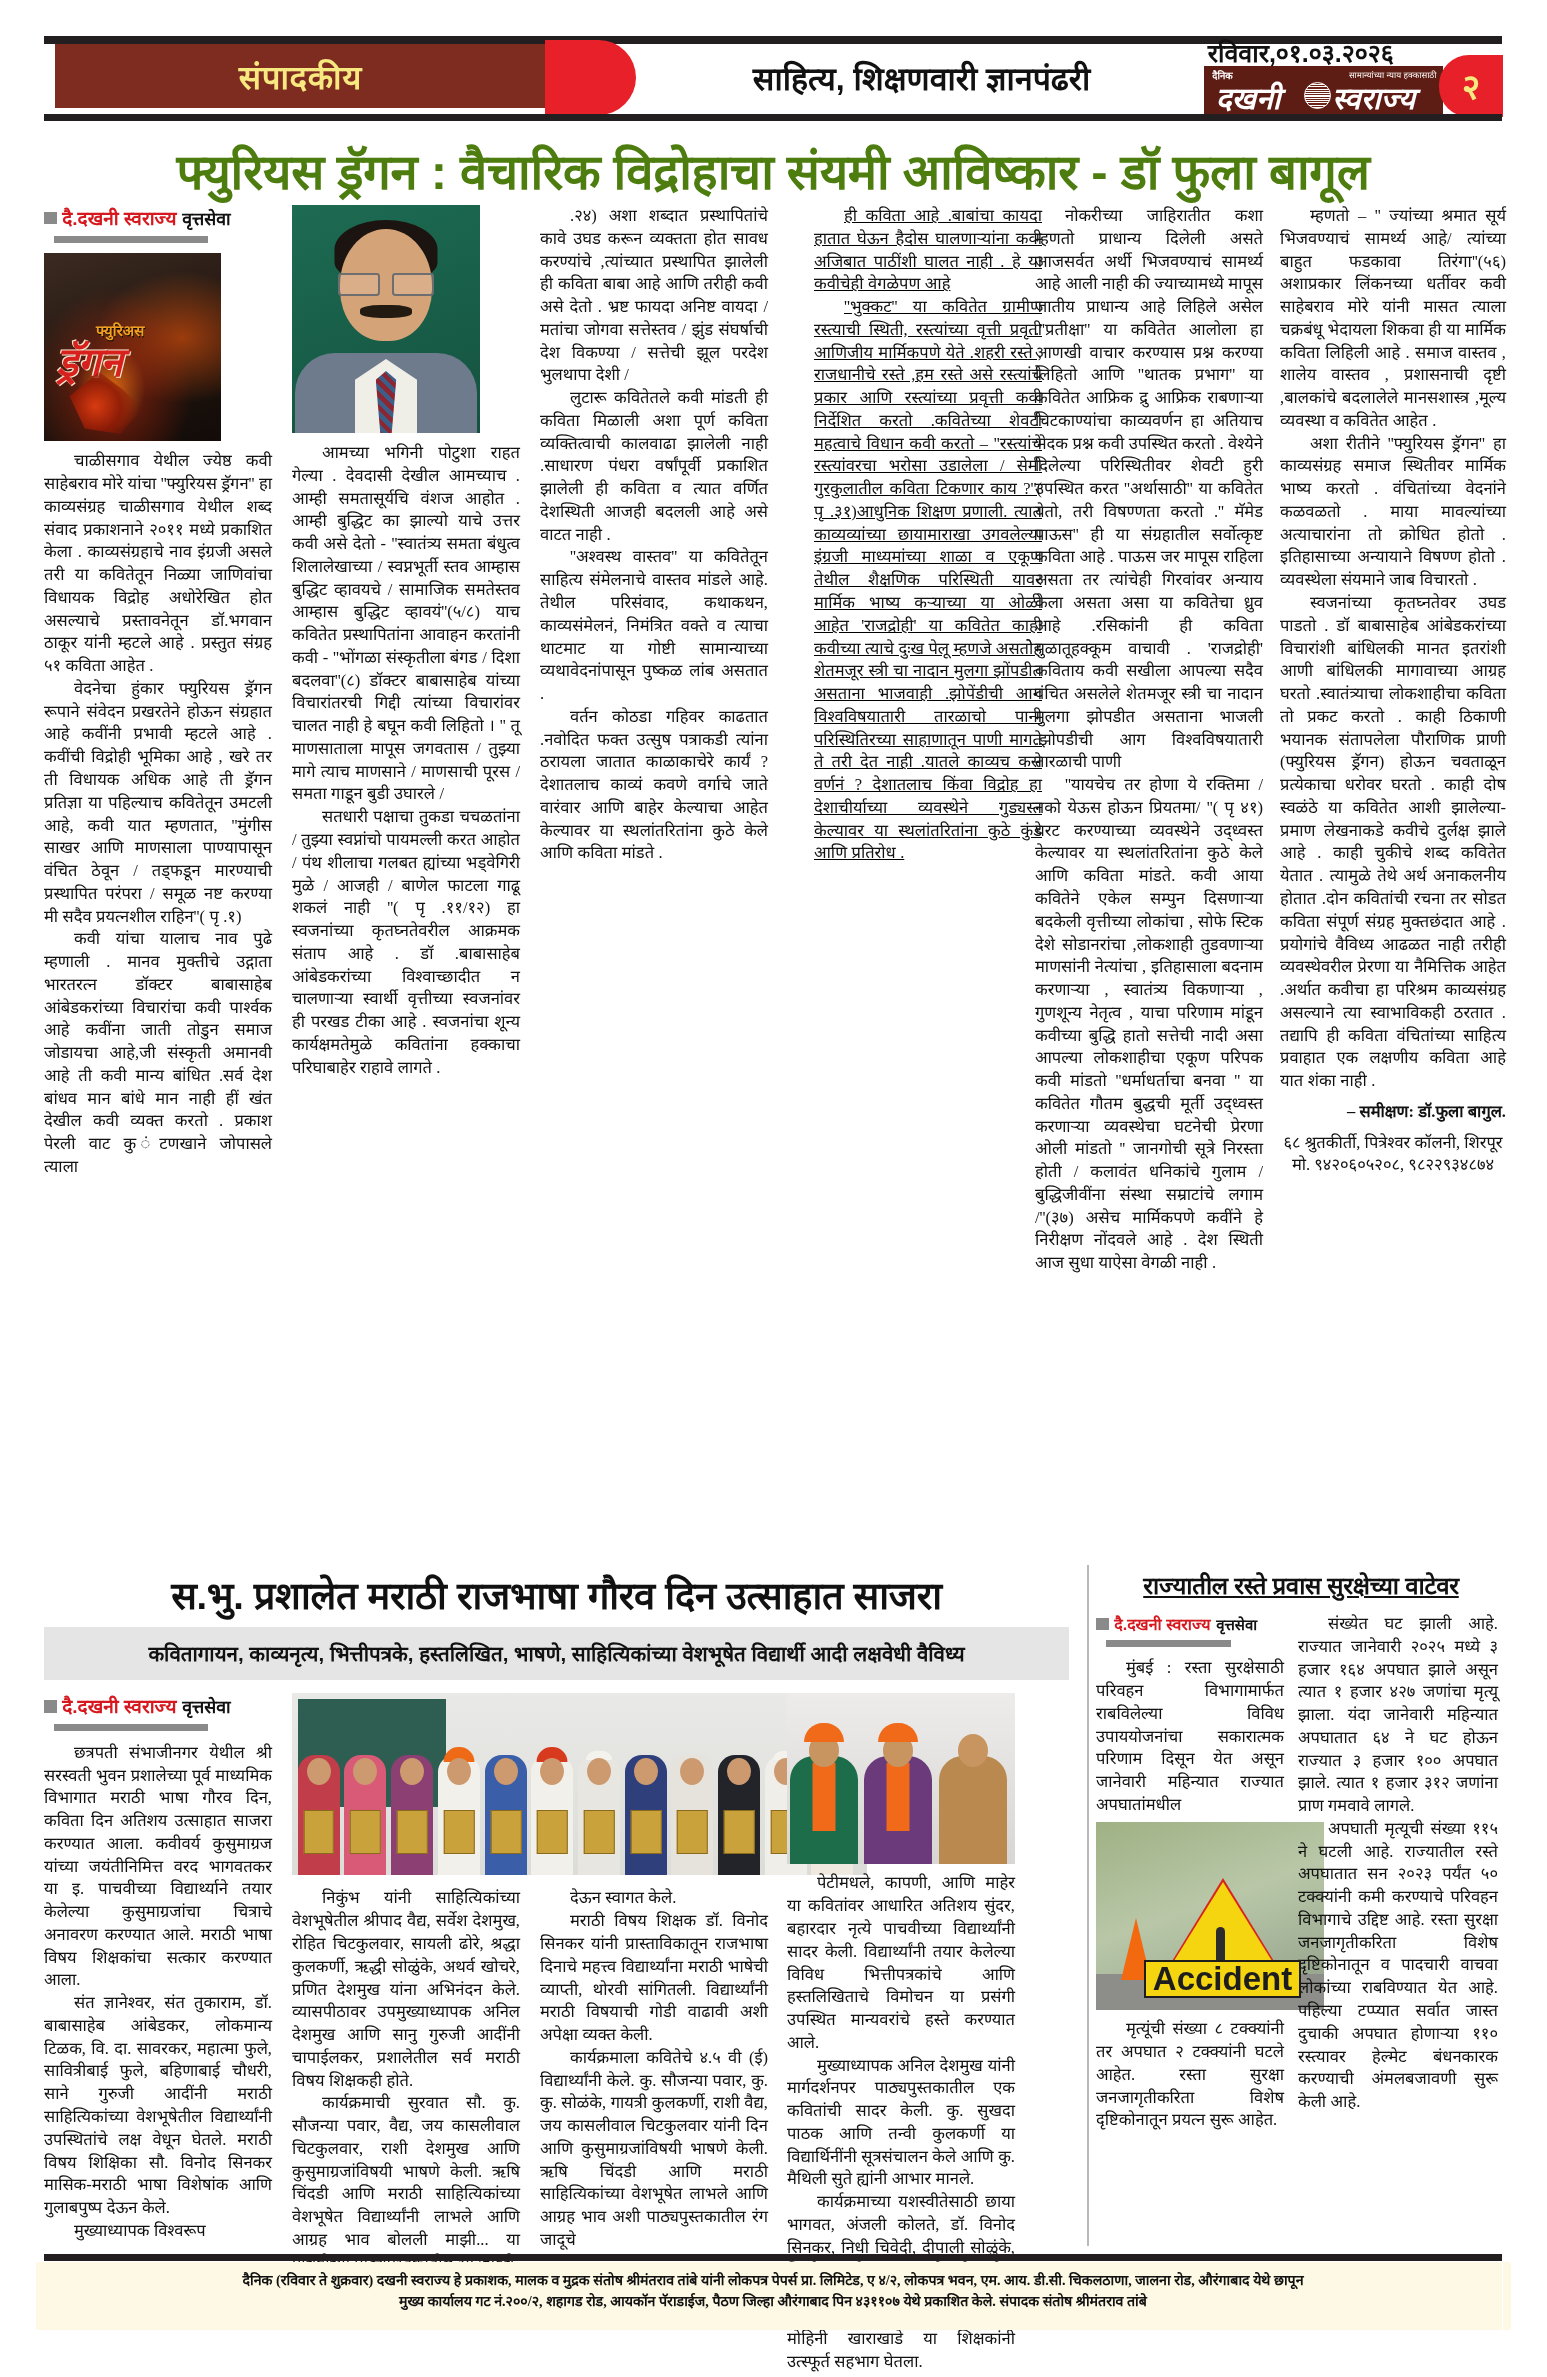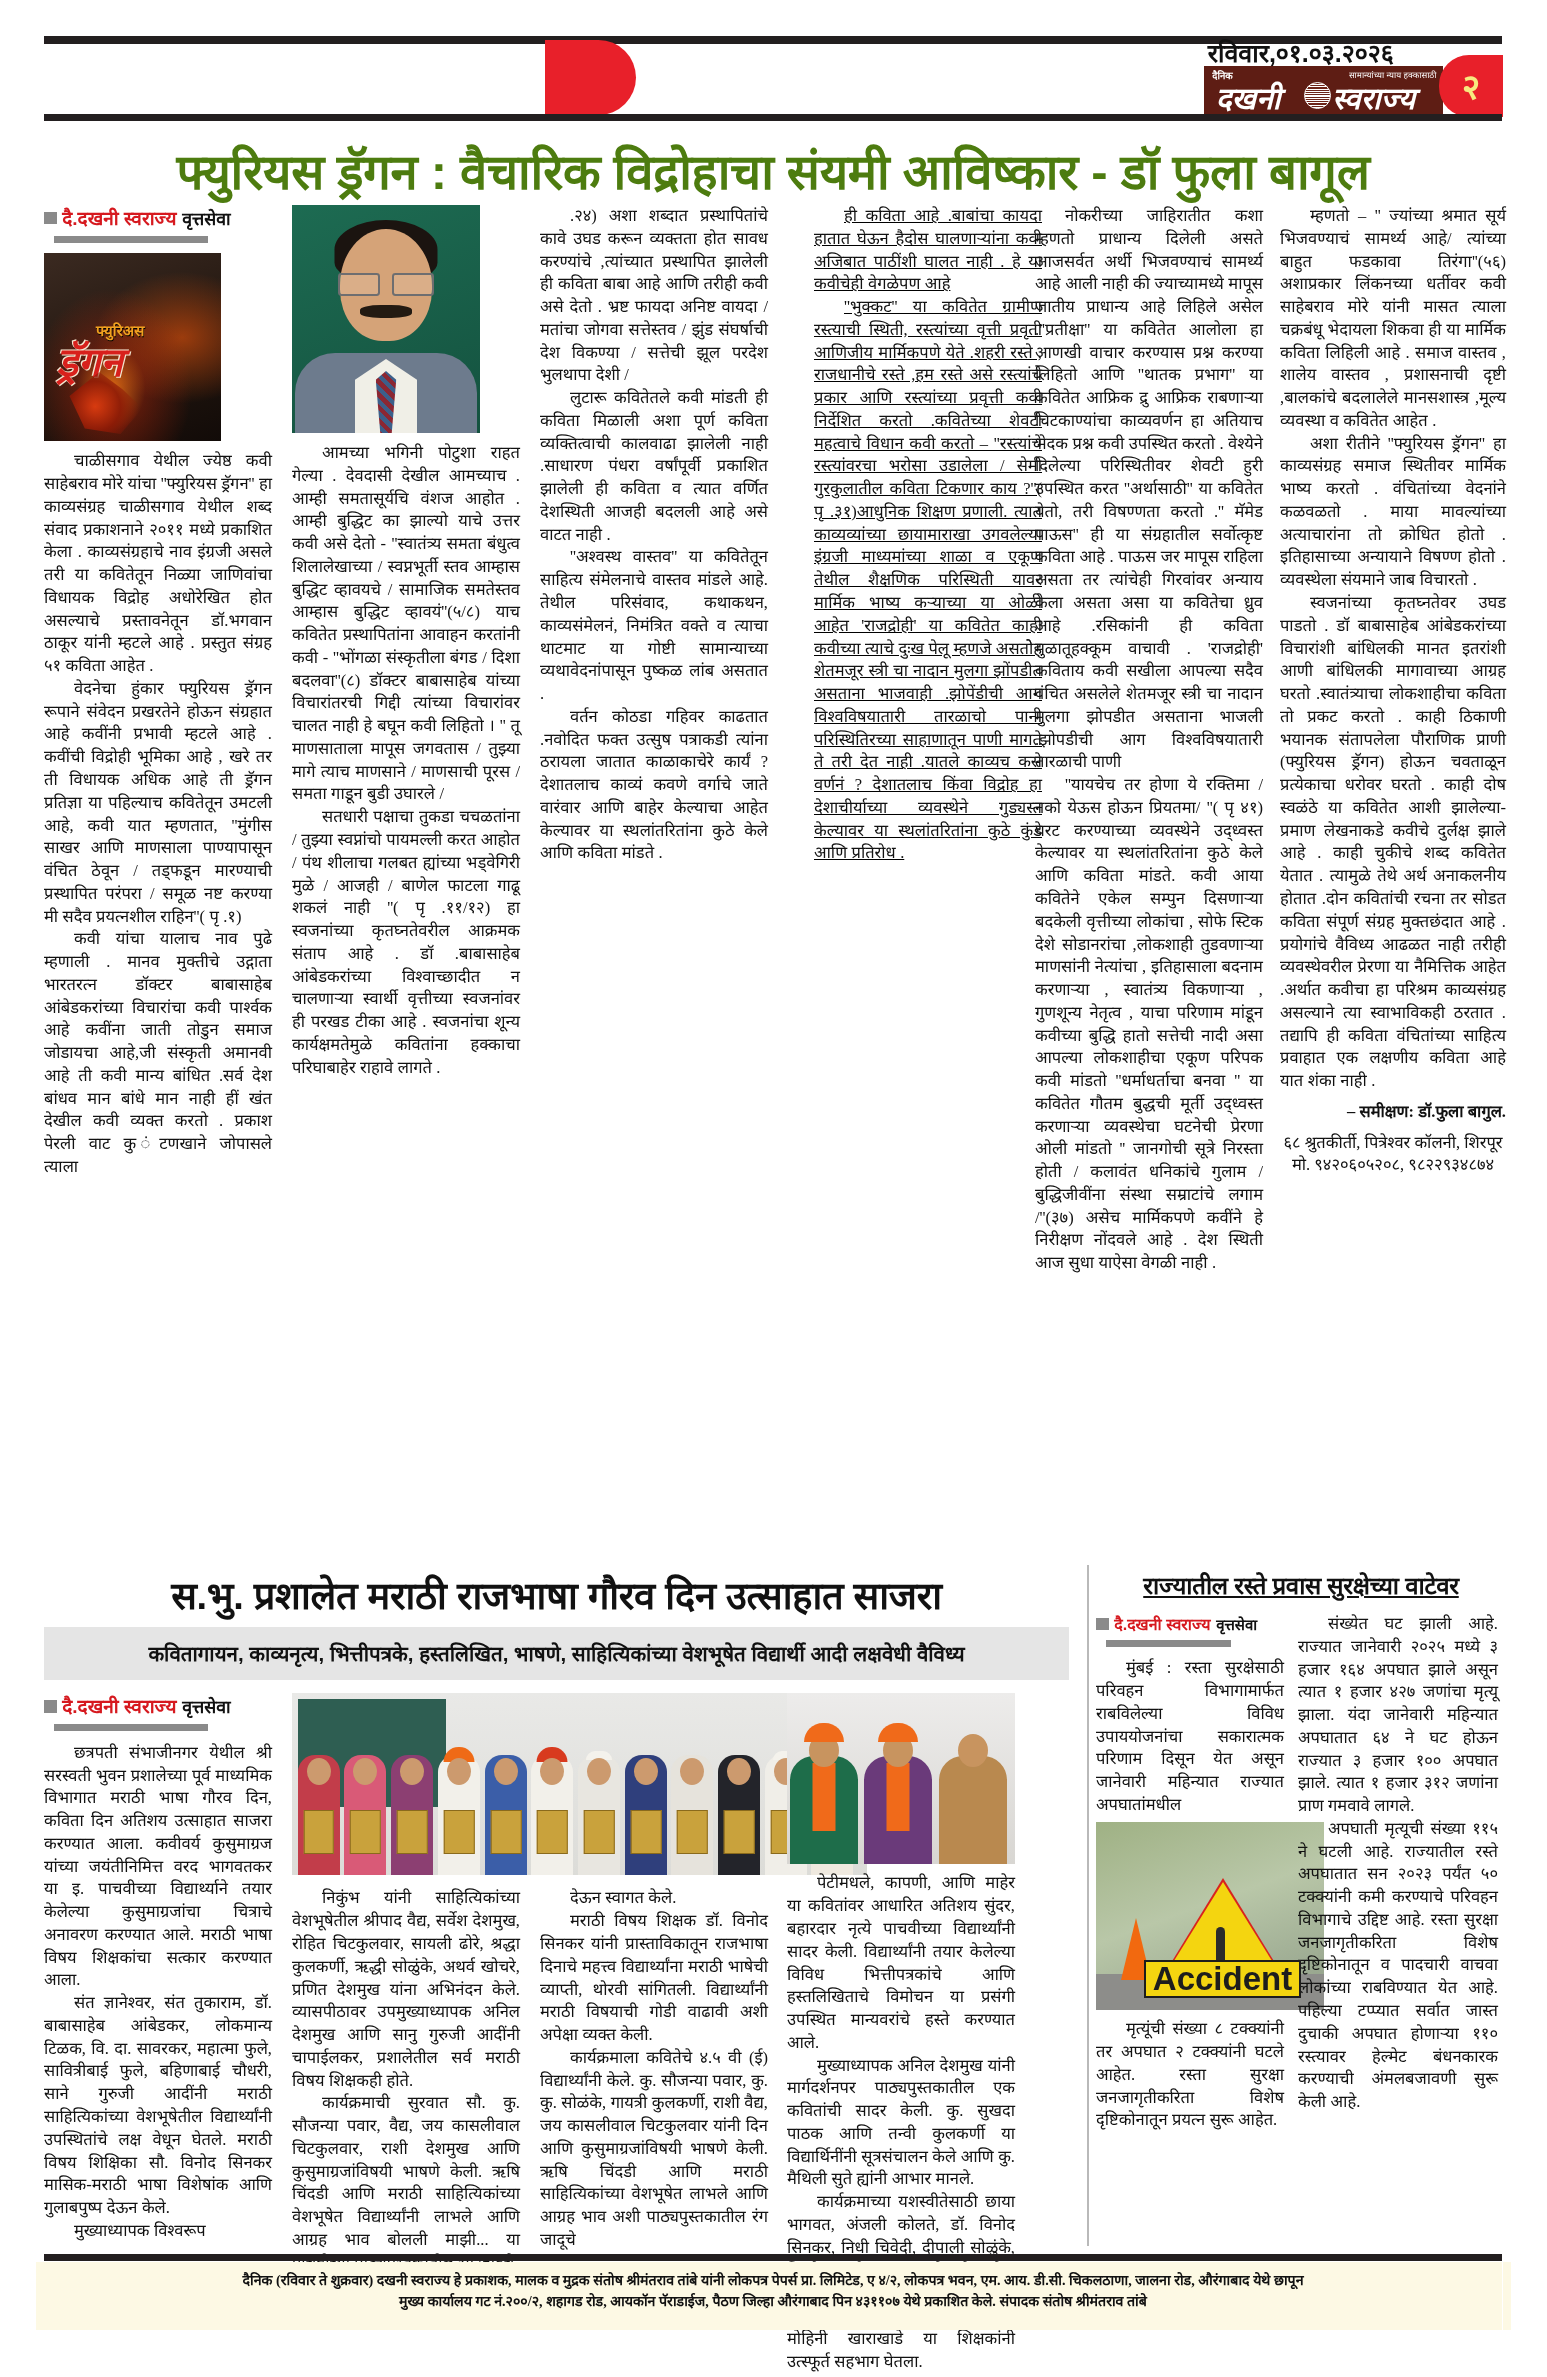--- a/index.html
+++ b/index.html
@@ -615,22 +615,28 @@
   .page-border-r { left: 1503px; }
 </style>
 </head>
 <body>
 
 <div id="page">
 
   <div class="masthead">
     <div class="masthead-rule-top"></div>
 
+    <div class="section-tab">
+      <span class="section-tab-label">संपादकीय</span>
+    </div>
     <div class="red-curve"></div>
 
+    <div class="center-kicker">
+      <span>साहित्य, शिक्षणवारी ज्ञानपंढरी</span>
+    </div>
 
     <div class="brand-block">
       <div class="brand-date">रविवार,०१.०३.२०२६</div>
       <div class="brand-logo">
         <span class="brand-daily">दैनिक</span>
         <span class="brand-tagline">सामान्यांच्या न्याय हक्कासाठी</span>
         <span class="brand-name-1">दखनी</span>
         <span class="brand-globe"></span>
         <span class="brand-name-2">स्वराज्य</span>
       </div>

